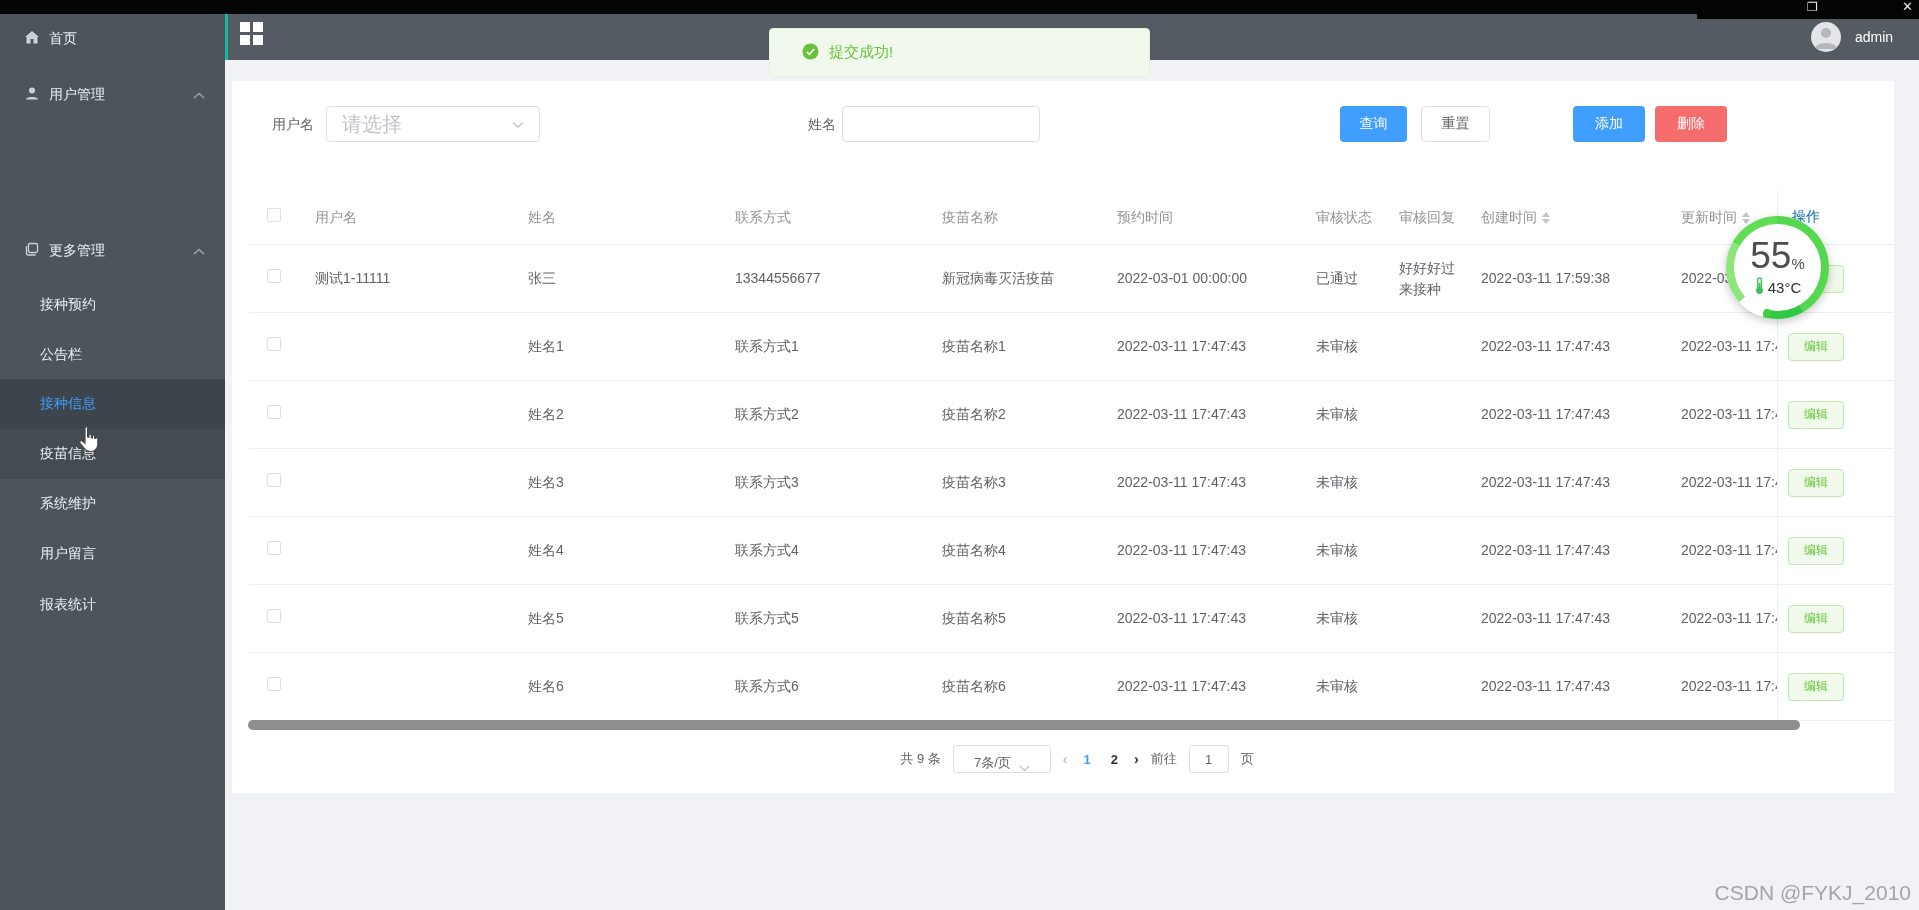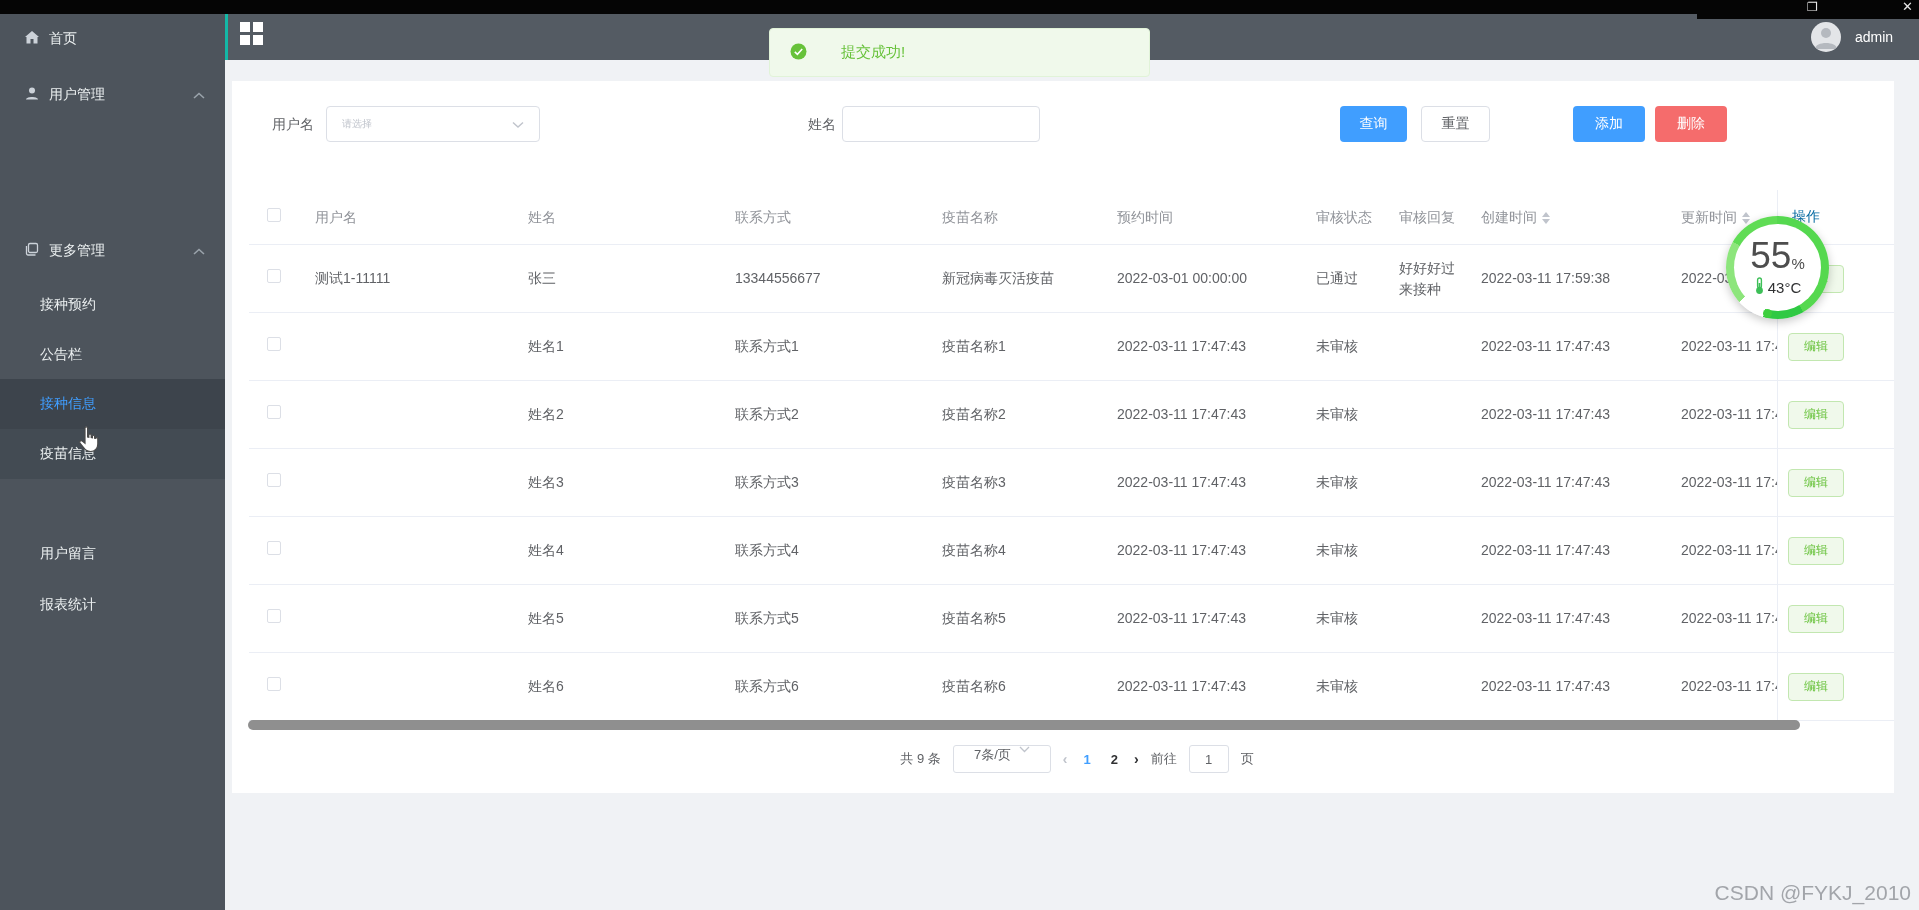--- a/index.html
+++ b/index.html
@@ -30,28 +30,28 @@
   .chev-up { position:absolute; right:20px; top:50%; transform:translateY(-50%); }
   
   #topbar { position:absolute; left:225px; top:14px; width:1694px; height:46px; background:#545b63; z-index:30; border-left:3px solid #14b8a6; }
   .grid-ico { position:absolute; left:12px; top:7px; width:24px; height:24px; cursor:pointer; }
   .grid-ico i { position:absolute; width:10px; height:10px; background:#fff; }
   .grid-ico i:nth-child(1){left:0;top:1px;} .grid-ico i:nth-child(2){left:13px;top:1px;}
   .grid-ico i:nth-child(3){left:0;top:14px;} .grid-ico i:nth-child(4){left:13px;top:14px;}
   .avatar { position:absolute; left:1583px; top:8px; width:30px; height:30px; border-radius:50%; background:#e3e5e8; overflow:hidden; }
   .topbar-user { position:absolute; left:1627px; top:0; height:46px; display:flex; align-items:center; color:#fff; font-size:14px; cursor:pointer; }
   
-  #toast { position:absolute; left:769px; top:28px; width:381px; height:49px; background:#f0f9eb; border:1px solid #e1f3d8; border-radius:4px; display:flex; align-items:center; padding-left:20px; z-index:50;gap:24px; }
+  #toast { position:absolute; left:769px; top:28px; width:381px; height:49px; background:#f0f9eb; border:1px solid #e1f3d8; border-radius:4px; display:flex; align-items:center; padding-left:32px; z-index:50; }
   #toast .msg { color:#67c23a; font-size:15px; margin-left:10px; }
   
   #panel { position:absolute; left:232px; top:81px; width:1662px; height:712px; background:#fff; z-index:10; }
   .f-label { position:absolute; top:25px; height:36px; line-height:36px; color:#606266; font-size:14px; }
   .f-box { position:absolute; top:25px; height:36px; border:1px solid #dcdfe6; border-radius:4px; background:#fff; }
   .f-select { display:flex; align-items:center; padding:0 15px; color:#c0c4cc; }
-  .f-select .ph { flex:1; font-size:10px; }
+  .f-select .ph { flex:1; font-size:20px; }
   .btn { position:absolute; top:25px; height:36px; border:none; border-radius:4px; font-size:14px; cursor:pointer; font-family:inherit; }
   .btn-primary { background:#409eff; color:#fff; }
   .btn-danger { background:#f56c6c; color:#fff; }
   .btn-plain { background:#fff; border:1px solid #dcdfe6; color:#606266; }
   
   #table { position:absolute; left:17px; top:109px; width:1645px; }
   #scrollwrap { position:absolute; left:0; top:0; width:1528px; overflow:hidden; }
   .thead, .trow { display:flex; align-items:center; width:1677px; }
   .thead { height:55px; color:#909399; border-bottom:1px solid #ebeef5; }
   .trow { height:68px; border-bottom:1px solid #ebeef5; color:#606266; }
@@ -66,21 +66,21 @@
   .sort-caret .down { border-top:5px solid #c0c4cc; }
   #opcol { position:absolute; left:1528px; top:0; width:117px; background:#fff; border-left:1px solid #ebeef5; }
   #opcol .op-head { height:55px; display:flex; align-items:center; padding-left:14px; color:#0369a1; border-bottom:1px solid #ebeef5; }
   #opcol .op-row { height:68px; display:flex; align-items:center; padding-left:10px; border-bottom:1px solid #ebeef5; }
   .edit-btn { width:56px; height:28px; background:#f0f9eb; border:1px solid #c2e7b0; border-radius:4px; color:#67c23a; font-size:12px; cursor:pointer; font-family:inherit; }
   #hscroll { position:absolute; left:16px; top:639px; width:1552px; height:10px; background:#8f8f8f; border-radius:5px; cursor:pointer; }
   
   #pager { position:absolute; left:0; top:664px; width:1662px; height:28px; display:flex; justify-content:center; align-items:center; gap:0; transform:translateX(14px); font-size:13px; color:#606266; }
   #pager > * { margin:0 6px; }
   .pg-total { margin-right:4px; }
-  .pg-size { width:98px; height:28px; border:1px solid #dcdfe6; border-radius:3px; display:flex; align-items:flex-start; justify-content:center; gap:8px; color:#606266; cursor:pointer; }
+  .pg-size { width:98px; height:28px; border:1px solid #dcdfe6; border-radius:3px; display:flex; align-items:flex-end; justify-content:center; gap:8px; color:#606266; cursor:pointer; }
   .pg-arrow { font-weight:bold; font-size:14px; cursor:pointer; }
   .pg-prev { color:#c0c4cc; }
   .pg-next { color:#303133; }
   .pg-num { font-weight:bold; cursor:pointer; color:#303133; padding:0 4px; }
   .pg-num.on { color:#409eff; }
   .pg-input { width:40px; height:28px; border:1px solid #dcdfe6; border-radius:3px; text-align:center; font-size:13px; color:#606266; font-family:inherit; }
   
   #widget { position:absolute; left:1726px; top:216px; width:103px; height:103px; z-index:60; }
   #widget .ring { position:absolute; inset:0; border-radius:50%;
     background:conic-gradient(from 0deg, #55d84f 0deg 150deg, #2fc943 150deg 196deg, #ffffff 196deg 228deg, #8de57c 228deg 300deg, #60dc55 300deg 360deg);
@@ -147,20 +147,23 @@
     <span class="txt">接种预约</span>
   </div>
   <div class="side-item side-sub" style="top:316px;">
     <span class="txt">公告栏</span>
   </div>
   <div class="side-item side-sub active" style="top:365px;">
     <span class="txt">接种信息</span>
   </div>
   <div class="side-item side-sub hovered" style="top:415px;">
     <span class="txt">疫苗信息</span>
+  </div>
+  <div class="side-item side-sub" style="top:465px;">
+    <span class="txt">系统维护</span>
   </div>
   <div class="side-item side-sub" style="top:515px;">
     <span class="txt">用户留言</span>
   </div>
   <div class="side-item side-sub" style="top:566px;">
     <span class="txt">报表统计</span>
   </div>
 </div>
 
 <div id="topbar">

